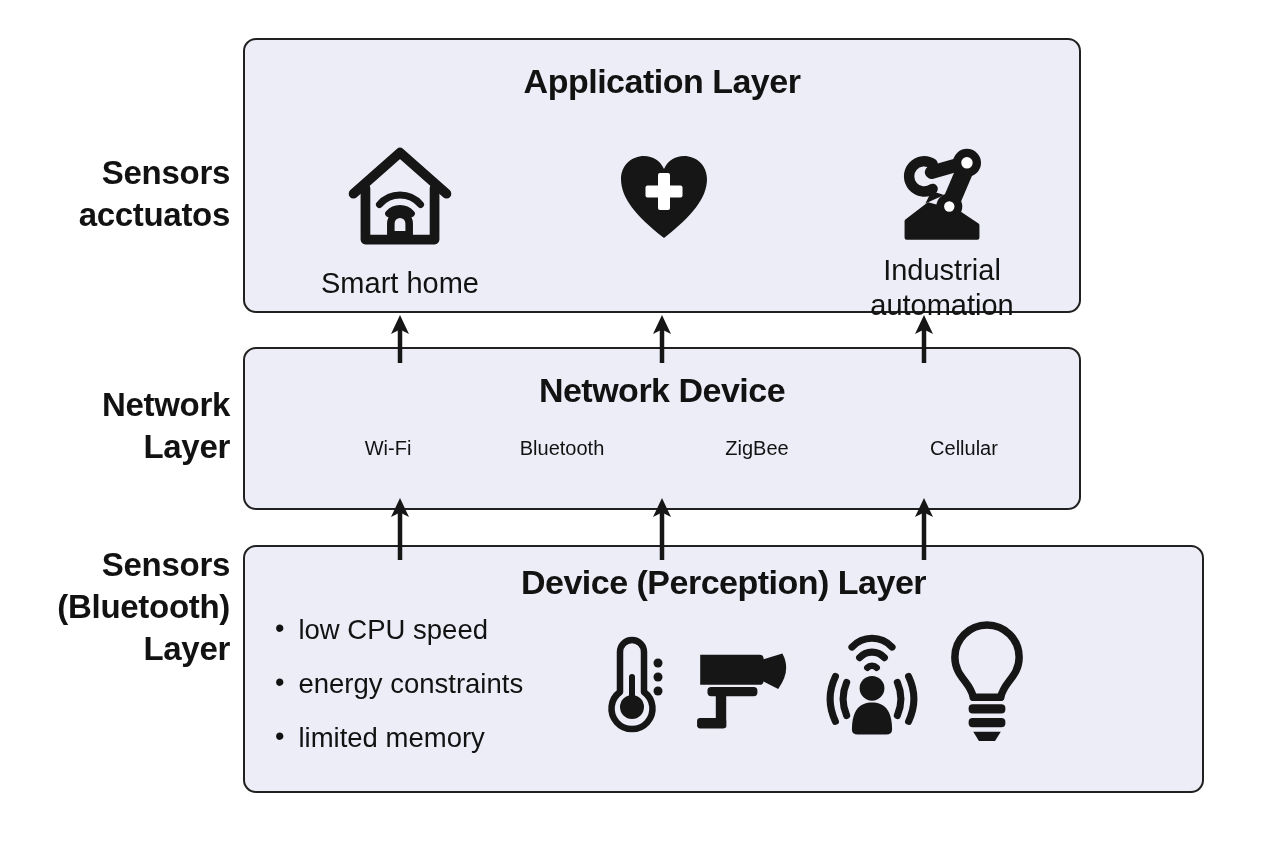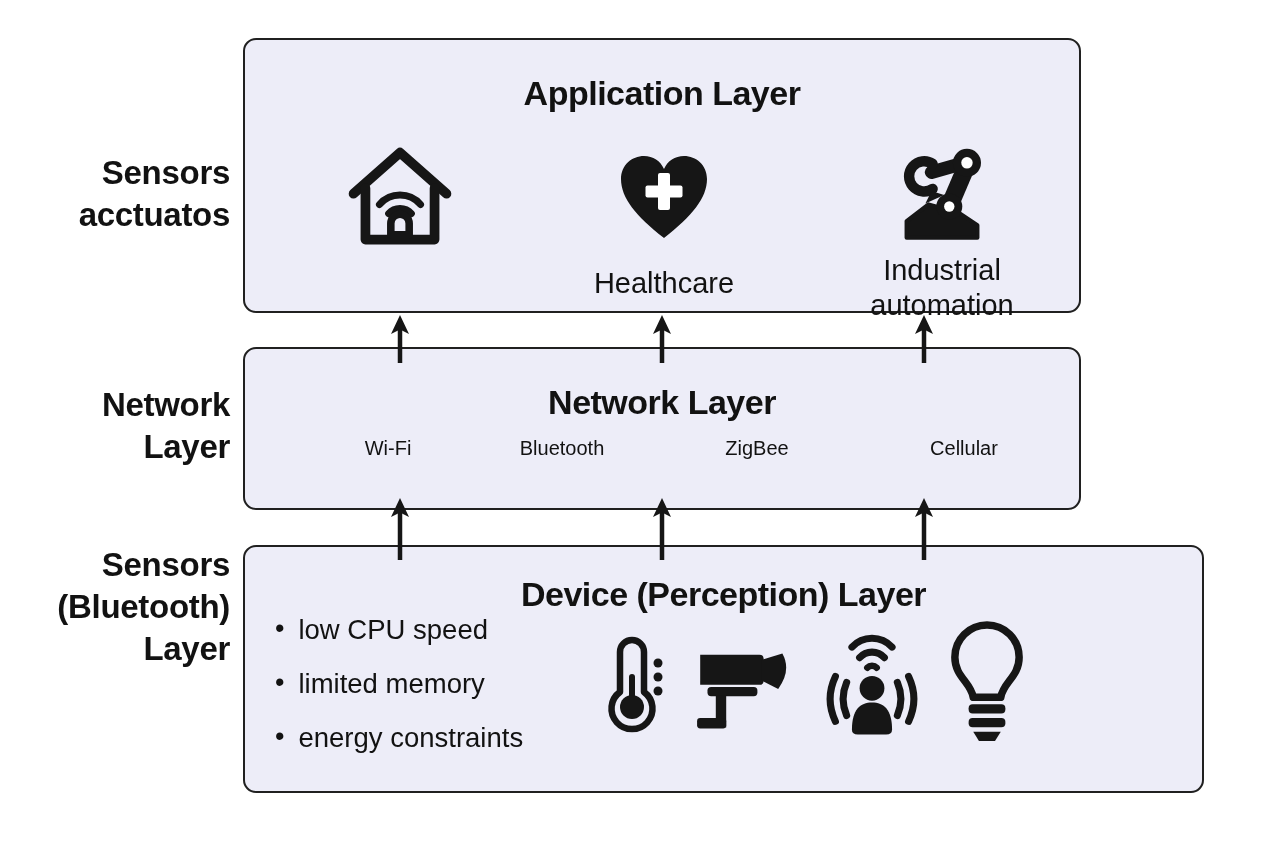--- a/index.html
+++ b/index.html
@@ -10,21 +10,21 @@
   
   .layer-box{
     position:absolute;background:#EDEDF8;border:2px solid #202020;border-radius:13px;
     box-sizing:border-box;
   }
   #app-box{left:243px;top:38px;width:838px;height:275px;}
   #net-box{left:243px;top:347px;width:838px;height:163px;}
   #dev-box{left:243px;top:545px;width:961px;height:248px;}
   .box-title{
     position:absolute;left:0;right:0;text-align:center;
-    font-size:34px;font-weight:700;letter-spacing:-0.5px;margin:12px;
+    font-size:34px;font-weight:700;letter-spacing:-0.5px;margin:0;
   }
   #app-box .box-title{top:22px;}
   #net-box .box-title{top:22px;}
   #dev-box .box-title{top:16px;}
   
   .side-label{
     position:absolute;right:1055px;text-align:right;
     font-size:33px;font-weight:700;line-height:42px;letter-spacing:-0.3px;white-space:nowrap;
   }
   #lbl-sensors{top:152px;}
@@ -95,31 +95,31 @@
     <div class="app-item" id="app-item-0">
       <div class="app-icon">
         <svg width="108" height="108" viewBox="0 0 100 100">
           <path class="ic" d="M7 46 L50 8 L93 46" fill="none" stroke-width="9" stroke-linecap="round" stroke-linejoin="round"></path>
           <path class="ic" d="M18 41 V88.5 H82 V41" fill="none" stroke-width="9" stroke-linecap="round" stroke-linejoin="round"></path>
           <path class="ic" d="M31 56 A 25 25 0 0 1 69 56" fill="none" stroke-width="6.5" stroke-linecap="round"></path>
           <path class="ic" d="M39.5 64.5 A 14 14 0 0 1 60.5 64.5" fill="none" stroke-width="6.5" stroke-linecap="round"></path>
           <path class="ic" d="M41.5 84 V73.5 A 8.5 8.5 0 0 1 58.5 73.5 V84 Z" fill="none" stroke-width="7" stroke-linejoin="round"></path>
         </svg>
       </div>
+      <div class="app-label">Smart home</div>
     </div>
 
     <div class="app-item" id="app-item-1">
       <div class="app-icon">
         <svg width="104" height="100" viewBox="0 0 100 100">
           <path d="M50 90 C22 68 7 50 7 31 C7 17 18 8 30 8 C39 8 46.5 13 50 21 C53.5 13 61 8 70 8 C82 8 93 17 93 31 C93 50 78 68 50 90 Z" fill="#161616"></path>
           <rect x="44" y="25" width="12" height="37" rx="2" fill="#ffffff"></rect>
           <rect x="31.5" y="37.5" width="37" height="12" rx="2" fill="#ffffff"></rect>
         </svg>
       </div>
-      <div class="app-label">Healthcare</div>
     </div>
 
     <div class="app-item" id="app-item-2">
       <div class="app-icon">
         <svg width="104" height="104" viewBox="0 0 100 100">
           <path d="M16 93 H84 V81 L66 69 L37 61 L16 77 Z" fill="#161616" stroke="#161616" stroke-width="4" stroke-linejoin="round"></path>
           <line x1="57" y1="63" x2="74" y2="23" stroke="#161616" stroke-width="17"></line>
           <line x1="72" y1="21" x2="40" y2="30" stroke="#161616" stroke-width="13" stroke-linecap="round"></line>
           <path class="ic" d="M41 22 A 14.5 14.5 0 1 0 41 46" fill="none" stroke-width="10" stroke-linecap="round"></path>
           <path d="M40 48 L52 52 L34 60 Z" fill="#161616"></path>
@@ -127,39 +127,39 @@
             <circle cx="74" cy="21" r="5.5" fill="#ffffff"></circle>
           <circle cx="57" cy="63" r="12.5" fill="#161616"></circle>
             <circle cx="57" cy="63" r="5" fill="#ffffff"></circle>
         </svg>
       </div>
       <div class="app-label">Industrial automation</div>
     </div>
   </section>
 
   <section class="layer-box" id="net-box">
-    <h2 class="box-title">Network Layer</h2>
+    <h2 class="box-title">Network Device</h2>
     <span class="protocol" id="proto-0">Wi-Fi</span>
     <span class="protocol" id="proto-1">Bluetooth</span>
     <span class="protocol" id="proto-2">ZigBee</span>
     <span class="protocol" id="proto-3">Cellular</span>
   </section>
 
   <section class="layer-box" id="dev-box">
     <h2 class="box-title">Device (Perception) Layer</h2>
 
     <ul class="constraint-list">
       <li>
           <span>low CPU speed</span>
         </li>
       <li>
-          <span>limited memory</span>
+          <span>energy constraints</span>
         </li>
       <li>
-          <span>energy constraints</span>
+          <span>limited memory</span>
         </li>
     </ul>
 
     <div class="dev-icon" id="dev-icon-0">
       <svg width="88" height="132" viewBox="0 0 88 100">
         <path class="ic" d="M32 15 A 12 12 0 0 1 56 15 L56 55 A 20.5 20.5 0 1 1 32 55 Z" fill="none" stroke-width="6.5" stroke-linejoin="round"></path>
         <line class="ic" x1="44" y1="40" x2="44" y2="62" stroke-width="6" stroke-linecap="round"></line>
         <circle cx="44" cy="70" r="12" fill="#161616"></circle>
         <circle cx="70" cy="26" r="4.5" fill="#161616"></circle>
         <circle cx="70" cy="40" r="4.5" fill="#161616"></circle>

